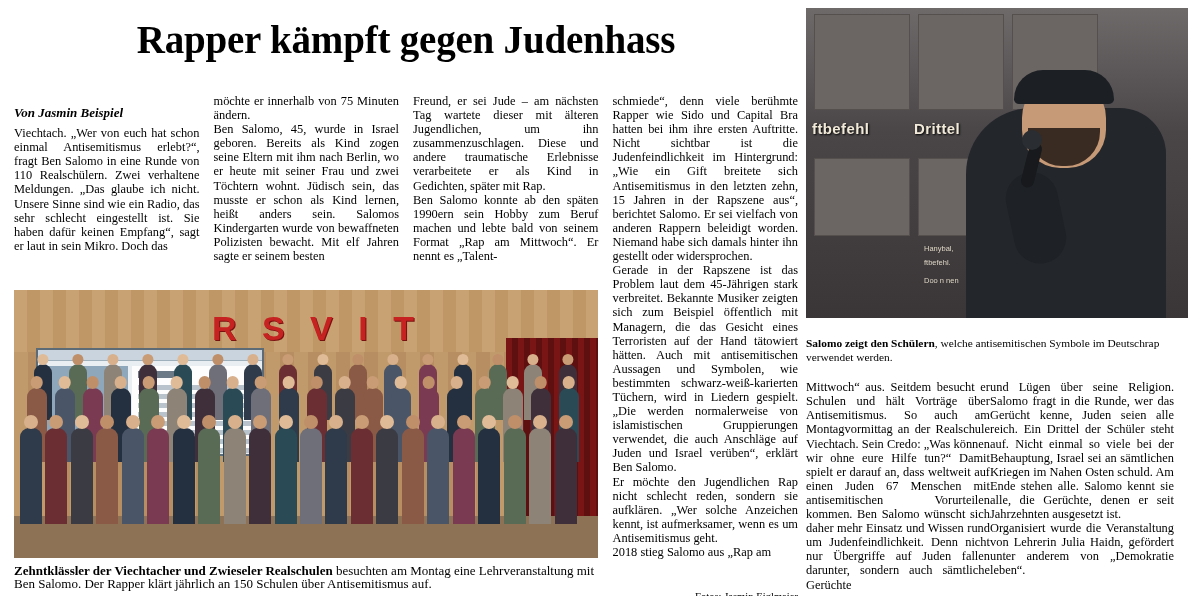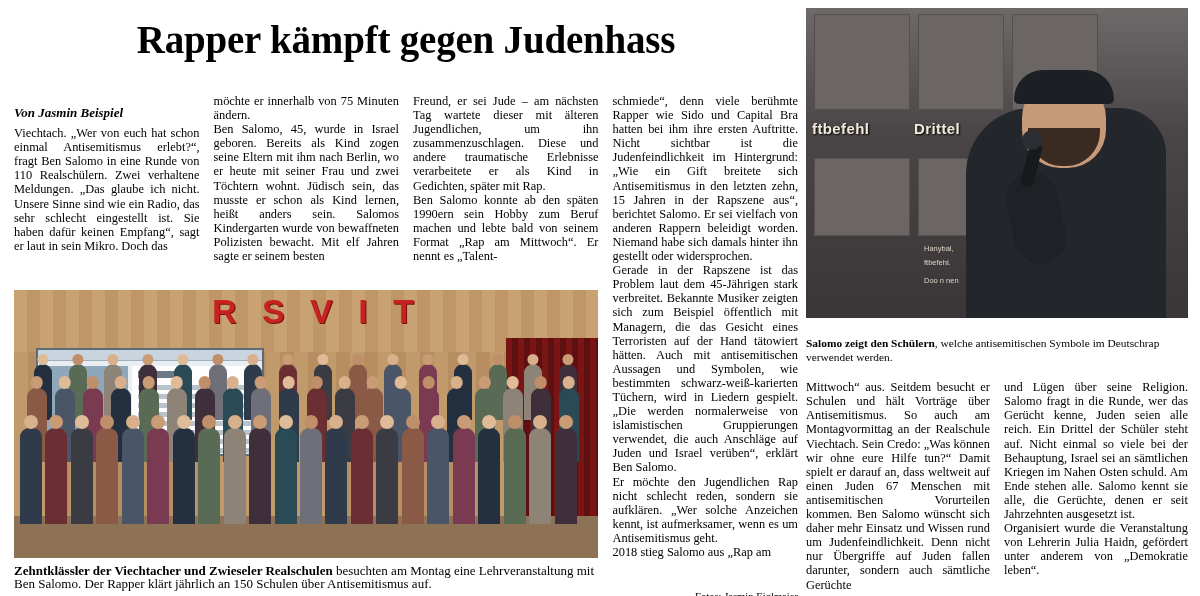--- a/index.html
+++ b/index.html
@@ -81,21 +81,21 @@
     width: 584px;
     height: 268px;
     background: linear-gradient(#caa57a, #b9906a);
     overflow: hidden;
   }
   .stage-wall {
     position: absolute; left:0; top:0; width:100%; height:62px;
     background: repeating-linear-gradient(90deg,#c9a273 0px,#c9a273 13px,#bf9767 13px,#bf9767 26px);
   }
   .rsvit {
-    position: absolute; top: 2px; left: 198px;
+    position: absolute; top: 19px; left: 198px;
     font-family: "Liberation Sans", sans-serif;
     font-weight: bold; font-size: 34px; letter-spacing: 8px;
     color: #c62222;
     text-shadow: 1px 1px 0 #7a1010;
   }
   .screen {
     position: absolute; left: 22px; top: 58px; width: 228px; height: 108px;
     background: #e9eef3; border: 2px solid #5d6b77;
   }
   .screen-top { height: 11px; background: #c9d4de; border-bottom: 1px solid #9fb0bd;}
@@ -199,21 +199,21 @@
     transform: rotate(-12deg);
   }
 
   .caption-right {
     font-size: 11.4px; line-height: 13.6px; margin-top: 19px;
     width: 382px;
   }
   .caption-right b { font-weight: bold; }
 
   .right-cols {
-    display: flex; gap: 14px; margin-top: 16px;
+    display: flex; margin-top: 16px;
   }
   .right-cols .col { width: 184px; }
 
   .divider-v {
     position:absolute; left:798px; top:8px; width:1px; height:580px;
     background:#ffffff;
   }
 </style>
 </head>
 <body>

